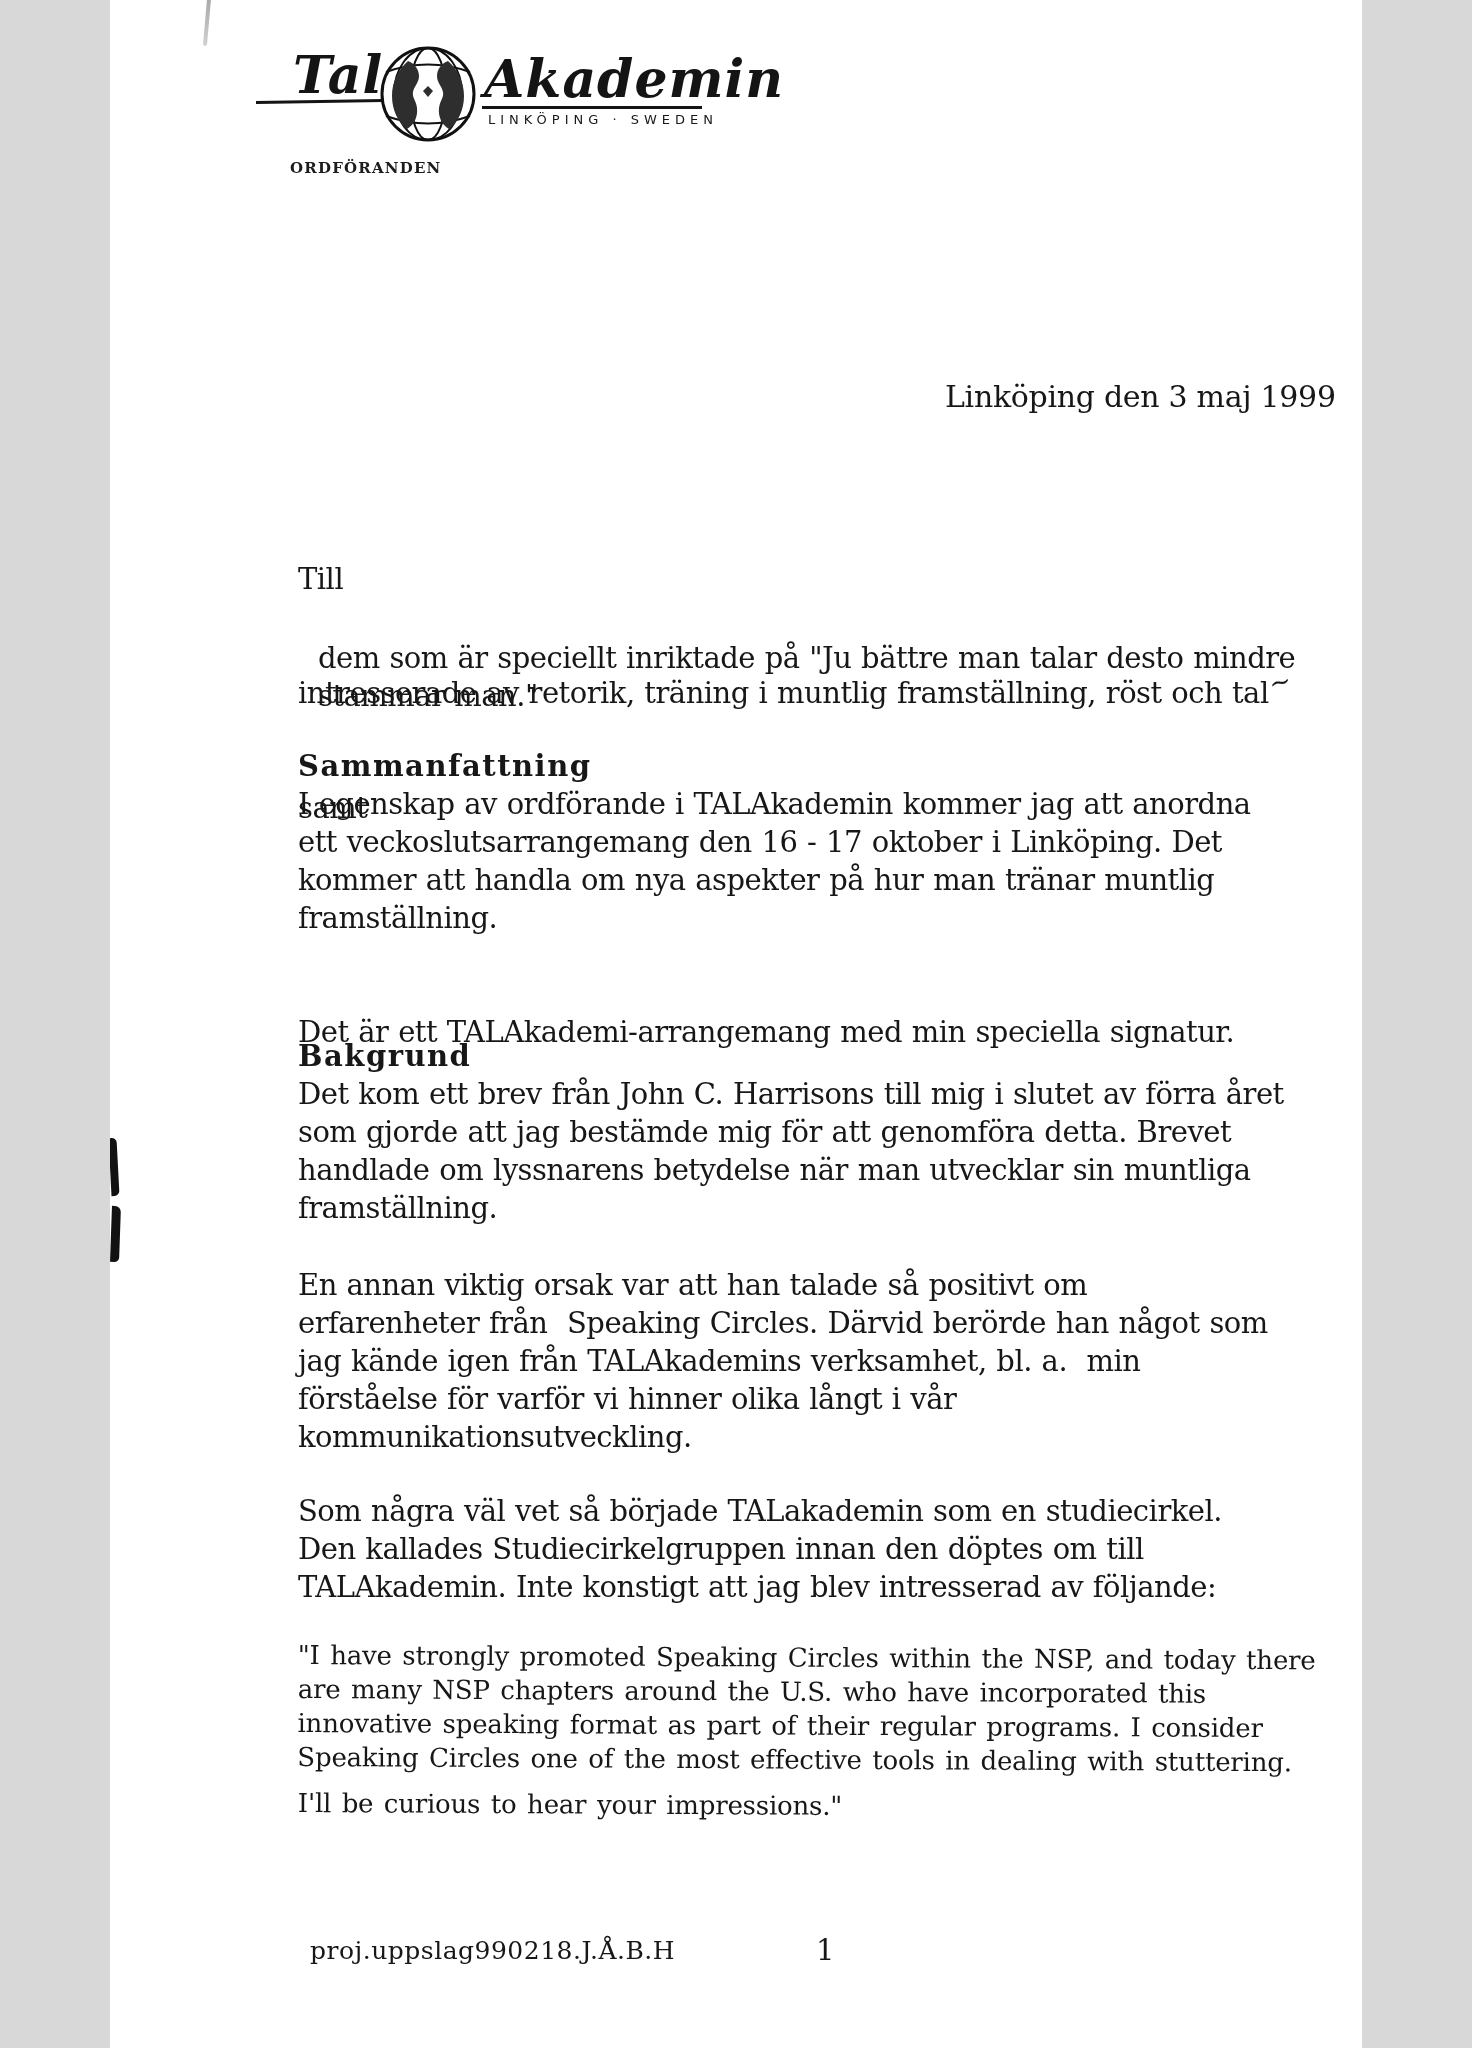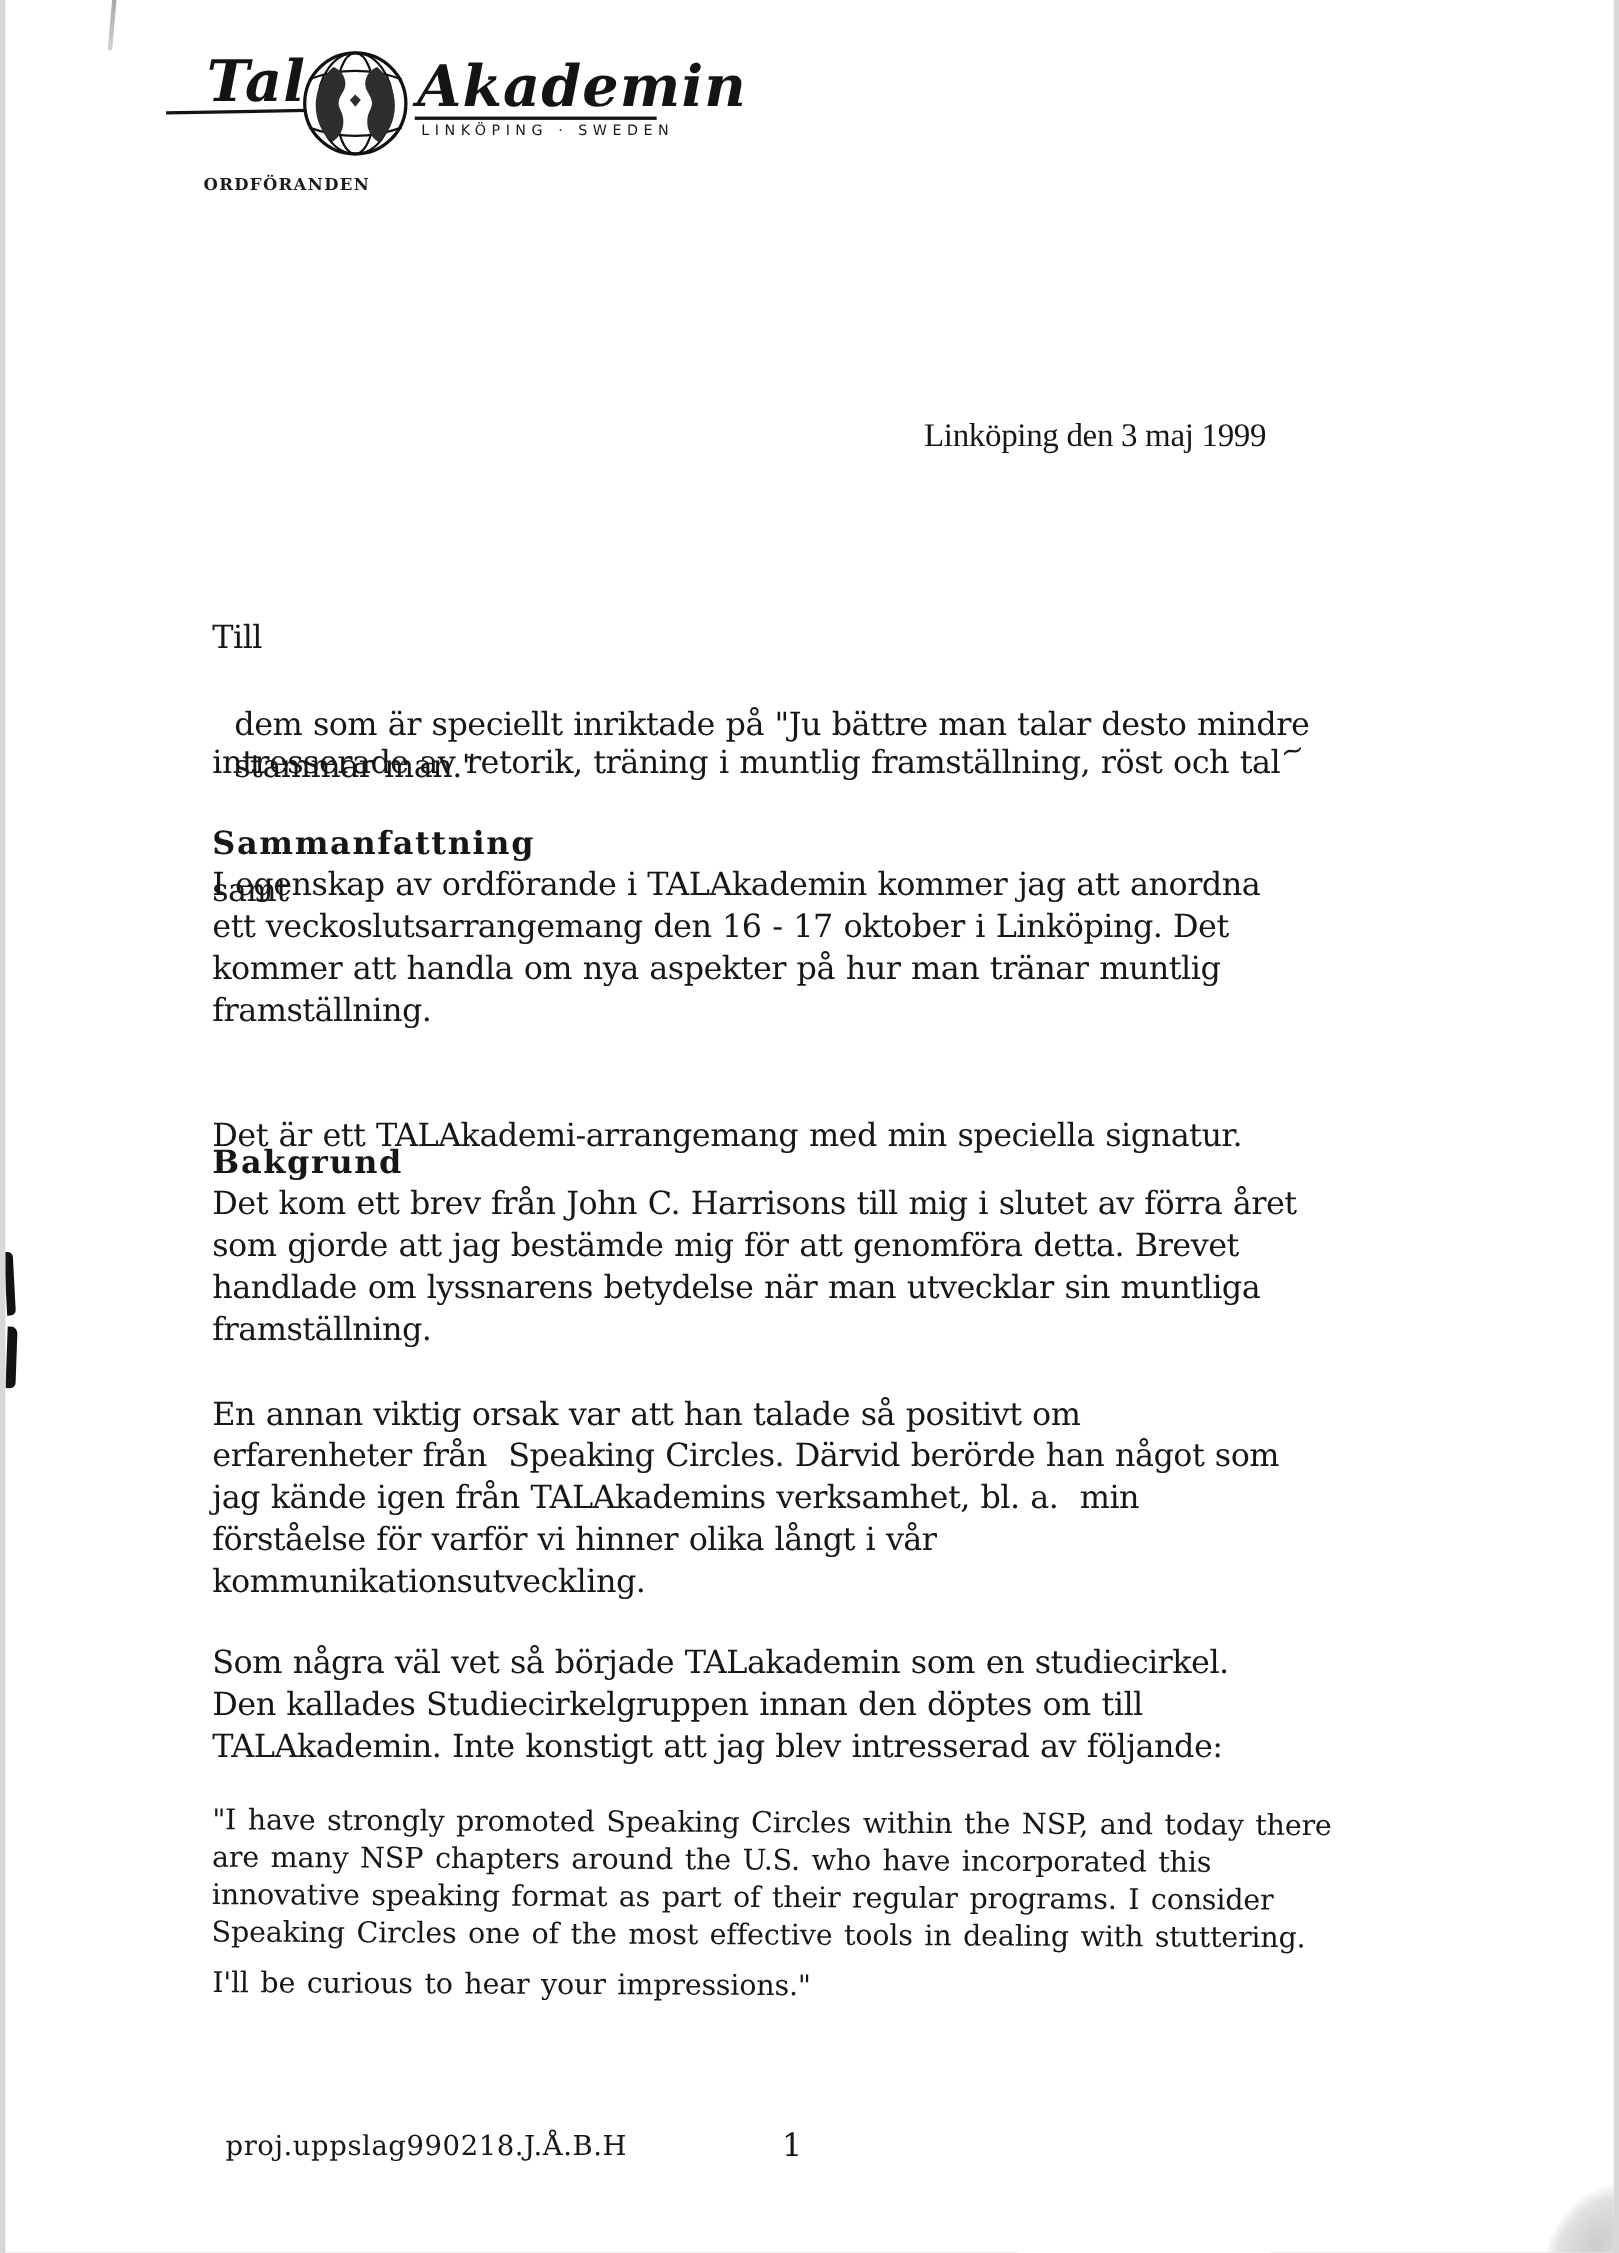--- a/index.html
+++ b/index.html
@@ -1,18 +1,18 @@
 <!DOCTYPE html>
 <html><head>
 <meta charset="utf-8">
 <style>
   html, body { margin: 0; padding: 0; background: #d8d8d8; }
   .page {
     position: relative;
-    width: 1462px;
+    width: 1252px;
     height: 2048px;
     margin: 0 auto;
     background: #ffffff;
     overflow: hidden;
     font-family: "DejaVu Serif", serif;
     color: #171717;
   }
   
   .logo-word {
     position: absolute;
@@ -36,21 +36,21 @@
   }
   .globe { position: absolute; left: 268px; top: 44px; }
   .role-label {
     position: absolute; left: 180px; top: 159px;
     font-weight: 700; font-size: 15px; letter-spacing: 1.2px;
     color: #1c1c1c;
   }
   
   .date-line {
     position: absolute; left: 835px; top: 379px;
-    font-size: 30px; letter-spacing: -0.3px; white-space: nowrap; font-family: Liberation Serif, serif;
+    font-size: 30px; letter-spacing: -0.3px; white-space: nowrap;
   }
   .para {
     position: absolute; left: 188px;
     font-size: 29px; line-height: 38px;
     letter-spacing: -0.5px; word-spacing: 1px;
     white-space: pre-wrap; width: 1140px;
   }
   .para.bold { font-weight: 700; letter-spacing: 1.5px; }
   .line { white-space: pre; }
   .hand-mark {

